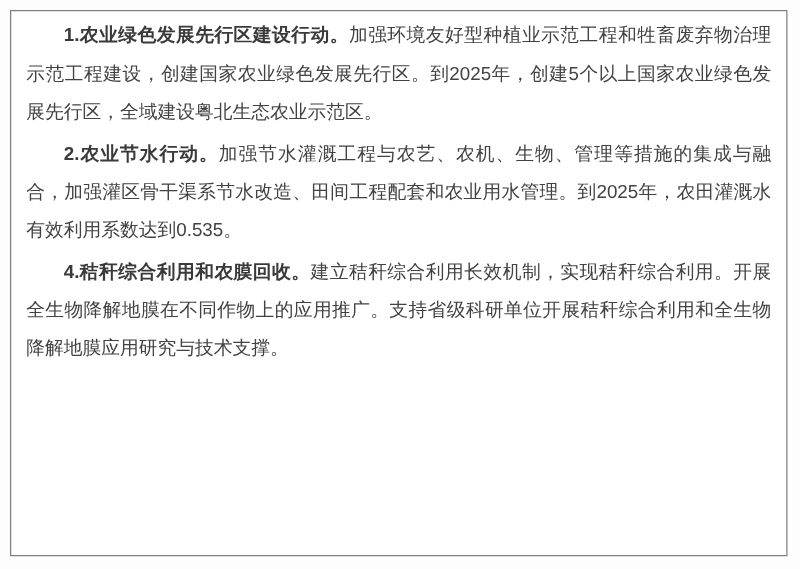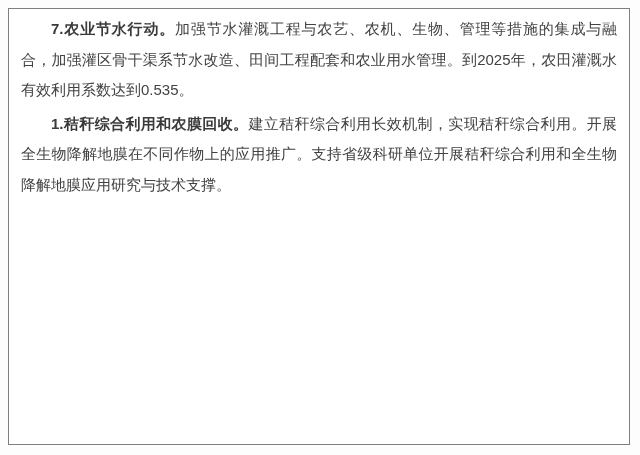--- a/index.html
+++ b/index.html
@@ -53,20 +53,21 @@
     font-weight: bold;
     color: #3a3a3a;
   }
 </style>
 </head>
 <body>
 
 <div class="page">
   <div class="panel">
     <div class="panel-body">
+  <p><span class="lead">1.农业绿色发展先行区建设行动。</span><span class="rest">加强环境友好型种植业示范工程和牲畜废弃物治理示范工程建设，创建国家农业绿色发展先行区。到2025年，创建5个以上国家农业绿色发展先行区，全域建设粤北生态农业示范区。</span></p>
 
-  <p><span class="lead">7.农业节水行动。</span><span class="rest">加强节水灌溉工程与农艺、农机、生物、管理等措施的集成与融合，加强灌区骨干渠系节水改造、田间工程配套和农业用水管理。到2025年，农田灌溉水有效利用系数达到0.535。</span></p>
+  <p><span class="lead">2.农业节水行动。</span><span class="rest">加强节水灌溉工程与农艺、农机、生物、管理等措施的集成与融合，加强灌区骨干渠系节水改造、田间工程配套和农业用水管理。到2025年，农田灌溉水有效利用系数达到0.535。</span></p>
 
 
-  <p><span class="lead">1.秸秆综合利用和农膜回收。</span><span class="rest">建立秸秆综合利用长效机制，实现秸秆综合利用。开展全生物降解地膜在不同作物上的应用推广。支持省级科研单位开展秸秆综合利用和全生物降解地膜应用研究与技术支撑。</span></p>
+  <p><span class="lead">4.秸秆综合利用和农膜回收。</span><span class="rest">建立秸秆综合利用长效机制，实现秸秆综合利用。开展全生物降解地膜在不同作物上的应用推广。支持省级科研单位开展秸秆综合利用和全生物降解地膜应用研究与技术支撑。</span></p>
 </div>
   </div>
 </div>
 
 </body></html>

